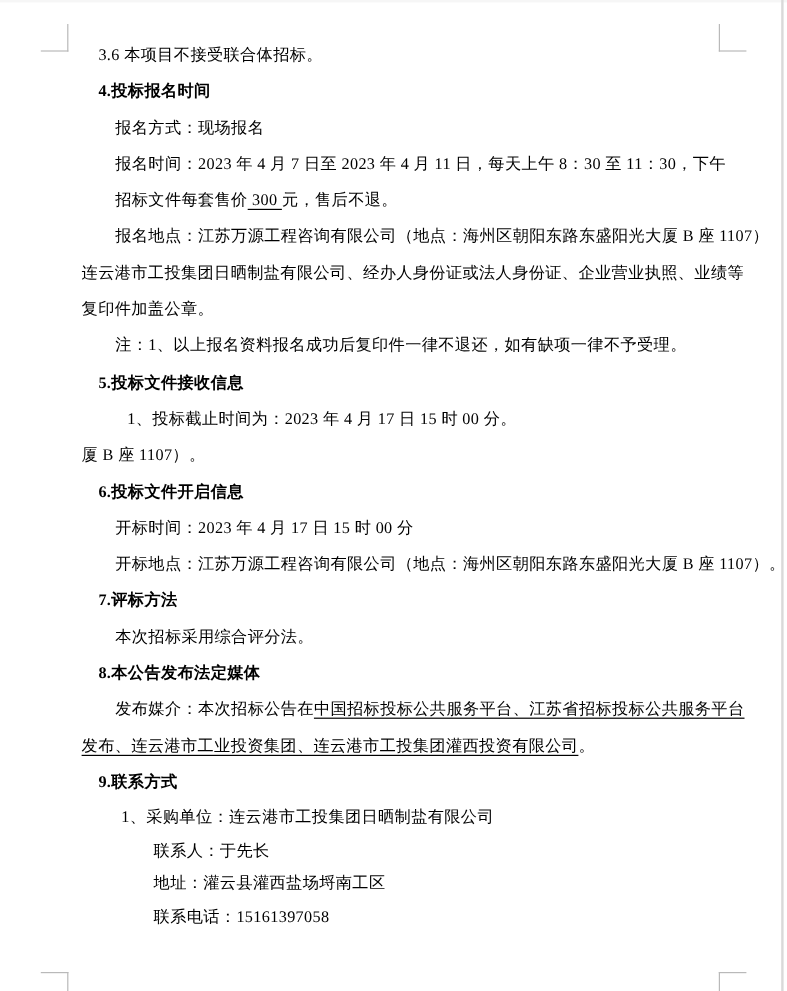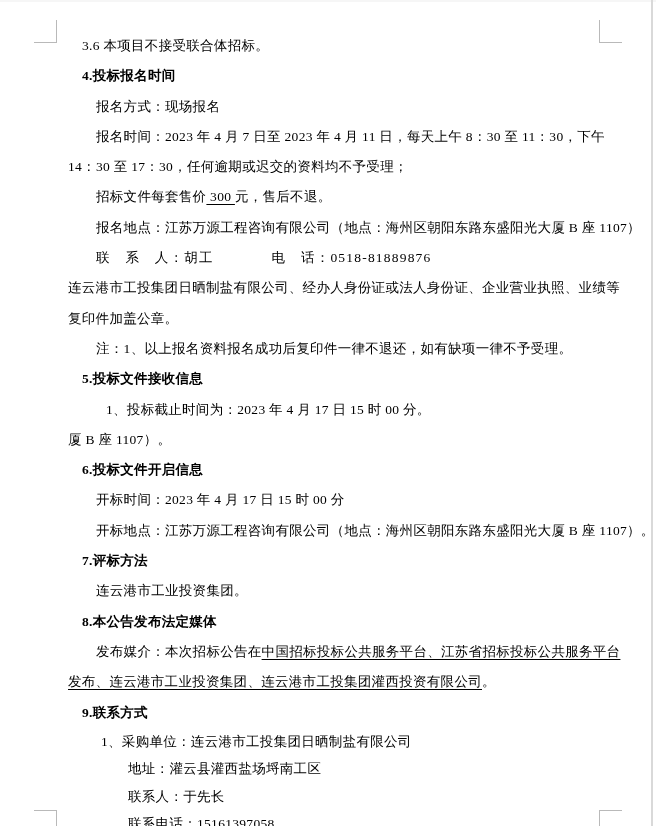--- a/index.html
+++ b/index.html
@@ -81,45 +81,43 @@
   <div class="crop bl"></div>
   <div class="crop br"></div>
 
   <div class="content">
 
     <p class="ln ind-h">3.6 本项目不接受联合体招标。</p>
 
     <p class="ln ind-h bold">4.投标报名时间</p>
     <p class="ln ind-p">报名方式：现场报名</p>
     <p class="ln ind-p">报名时间：2023 年 4 月 7 日至 2023 年 4 月 11 日，每天上午 8：30 至 11：30，下午</p>
-    <p class="ln ind-0">14：30 至 17：30，任何逾期或迟交的资料均不予受理；</p>
     <p class="ln ind-p"><span>招标文件每套售价</span><span class="u">&nbsp;300&nbsp;</span><span>元，售后不退。</span></p>
     <p class="ln ind-p">报名地点：江苏万源工程咨询有限公司（地点：海州区朝阳东路东盛阳光大厦 B 座 1107）</p>
-    <p class="ln ind-p spread"><span>联　系　人：胡工</span><span class="phone-gap">电　话：0518-81889876</span></p>
     <p class="ln ind-0">连云港市工投集团日晒制盐有限公司、经办人身份证或法人身份证、企业营业执照、业绩等</p>
     <p class="ln ind-0">复印件加盖公章。</p>
     <p class="ln ind-p">注：1、以上报名资料报名成功后复印件一律不退还，如有缺项一律不予受理。</p>
 
     <p class="ln ind-h bold">5.投标文件接收信息</p>
     <p class="ln ind-it">1、投标截止时间为：2023 年 4 月 17 日 15 时 00 分。</p>
     <p class="ln ind-0">厦 B 座 1107）。</p>
 
     <p class="ln ind-h bold">6.投标文件开启信息</p>
     <p class="ln ind-p">开标时间：2023 年 4 月 17 日 15 时 00 分</p>
     <p class="ln ind-p">开标地点：江苏万源工程咨询有限公司（地点：海州区朝阳东路东盛阳光大厦 B 座 1107）。</p>
 
     <p class="ln ind-h bold">7.评标方法</p>
-    <p class="ln ind-p">连云港市工业投资集团。</p>
+    <p class="ln ind-p">本次招标采用综合评分法。</p>
 
     <p class="ln ind-h bold">8.本公告发布法定媒体</p>
     <p class="ln ind-p"><span>发布媒介：本次招标公告在</span><span class="u">中国招标投标公共服务平台、江苏省招标投标公共服务平台</span></p>
     <p class="ln ind-0"><span class="u">发布、连云港市工业投资集团、连云港市工投集团灌西投资有限公司</span><span>。</span></p>
 
     <p class="ln ind-h bold">9.联系方式</p>
     <div class="s9">
       <p class="ln ind-9a">1、采购单位：连云港市工投集团日晒制盐有限公司</p>
+      <p class="ln ind-9b">联系人：于先长</p>
       <p class="ln ind-9b">地址：灌云县灌西盐场埒南工区</p>
-      <p class="ln ind-9b">联系人：于先长</p>
       <p class="ln ind-9b">联系电话：15161397058</p>
     </div>
 
   </div>
 </div>
 
 </body></html>

